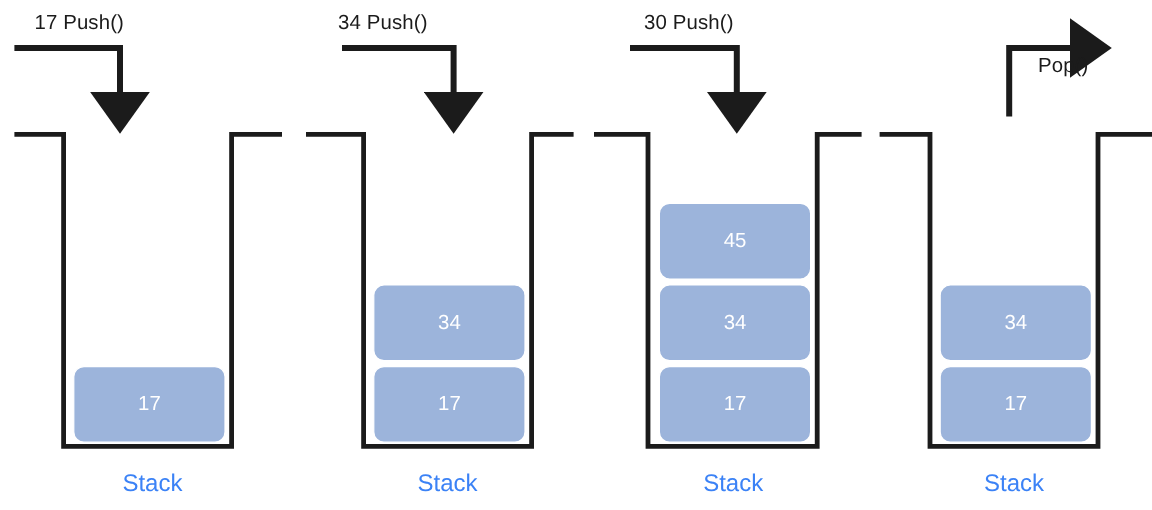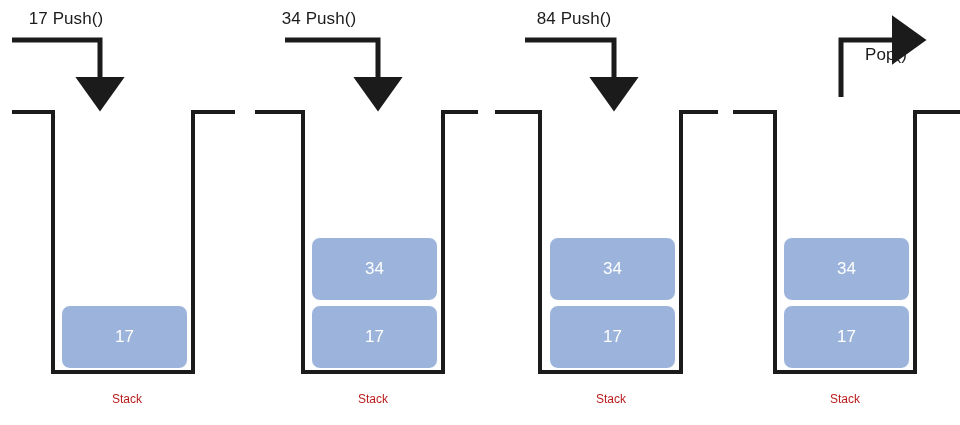--- a/index.html
+++ b/index.html
@@ -29,22 +29,22 @@
     font-family: "Liberation Sans", sans-serif;
     font-size: 17px;
     color: #1b1b1b;
     white-space: nowrap;
     transform: translateX(-50%);
     letter-spacing: 0.1px;
   }
   .stack-caption {
     position: absolute;
     font-family: "Liberation Sans", sans-serif;
-    font-size: 12px;
-    color: #b91c1c;
+    font-size: 20px;
+    color: #3b82f6;
     white-space: nowrap;
     transform: translateX(-50%);
   }
   .stack-box {
     position: absolute;
     box-sizing: border-box;
     border-radius: 9px;
     border: 1px solid #ffffff;
     display: flex;
     align-items: center;
@@ -93,28 +93,29 @@
       <path d="M 733 112 L 775 112 L 775 372 L 915 372 L 915 112 L 960 112" fill="none" stroke="#1b1b1b" stroke-width="4" stroke-linejoin="miter" stroke-linecap="butt"></path>
     </g>
 
     <g>
       <path d="M 841 97 L 841 40 L 899 40" fill="none" stroke="#1b1b1b" stroke-width="5" stroke-linejoin="miter" stroke-linecap="butt" marker-end="url(#arrowhead-down)"></path>
     </g>
   </svg>
 
   <div class="op-label" style="left:66px; top:9px;">17 Push()</div>
   <div class="op-label" style="left:319px; top:9px;">34 Push()</div>
-  <div class="op-label" style="left:574px; top:9px;">84 Push()</div>
+  <div class="op-label" style="left:574px; top:9px;">30 Push()</div>
   <div class="op-label" style="left:886px; top:9px;margin-top:36px;">Pop()</div>
 
   <div class="stack-box" style="left:61px; top:305px; width:127px; height:64px; background:#9CB4DB;">17</div>
 
   <div class="stack-box" style="left:311px; top:237px; width:127px; height:64px; background:#9CB4DB;">34</div>
   <div class="stack-box" style="left:311px; top:305px; width:127px; height:64px; background:#9CB4DB;">17</div>
 
+  <div class="stack-box" style="left:549px; top:169px; width:127px; height:64px; background:#9CB4DB;">45</div>
   <div class="stack-box" style="left:549px; top:237px; width:127px; height:64px; background:#9CB4DB;">34</div>
   <div class="stack-box" style="left:549px; top:305px; width:127px; height:64px; background:#9CB4DB;">17</div>
 
   <div class="stack-box" style="left:783px; top:237px; width:127px; height:64px; background:#9CB4DB;">34</div>
   <div class="stack-box" style="left:783px; top:305px; width:127px; height:64px; background:#9CB4DB;">17</div>
 
   <div class="stack-caption" style="left:127px; top:392px;">Stack</div>
   <div class="stack-caption" style="left:373px; top:392px;">Stack</div>
   <div class="stack-caption" style="left:611px; top:392px;">Stack</div>
   <div class="stack-caption" style="left:845px; top:392px;">Stack</div>

